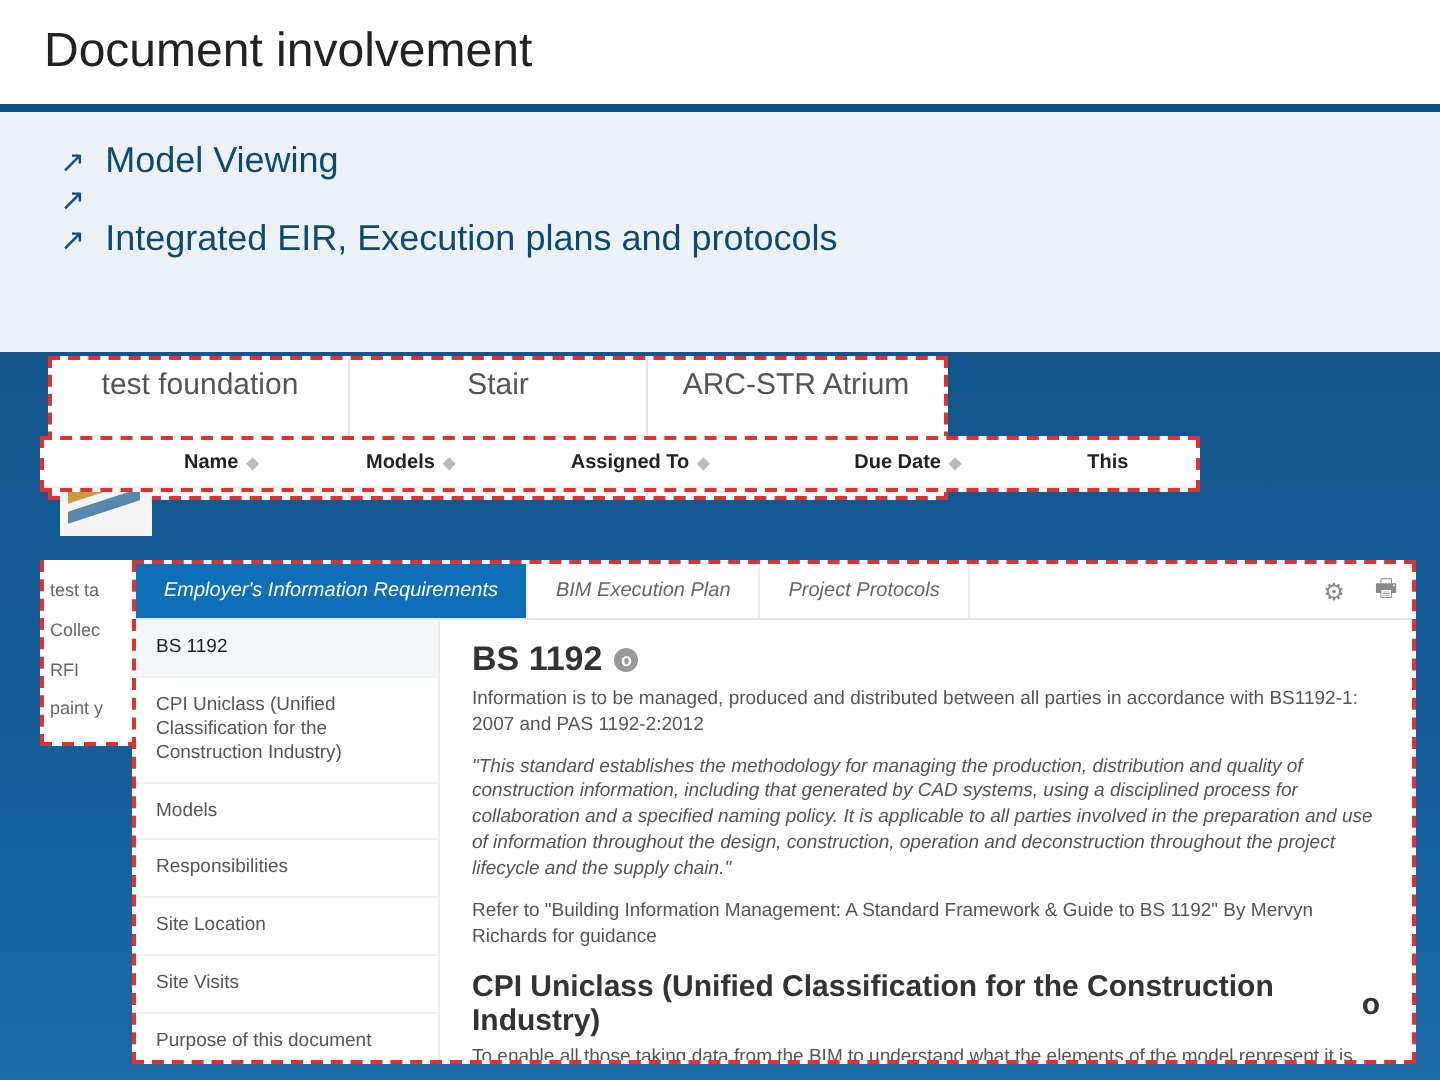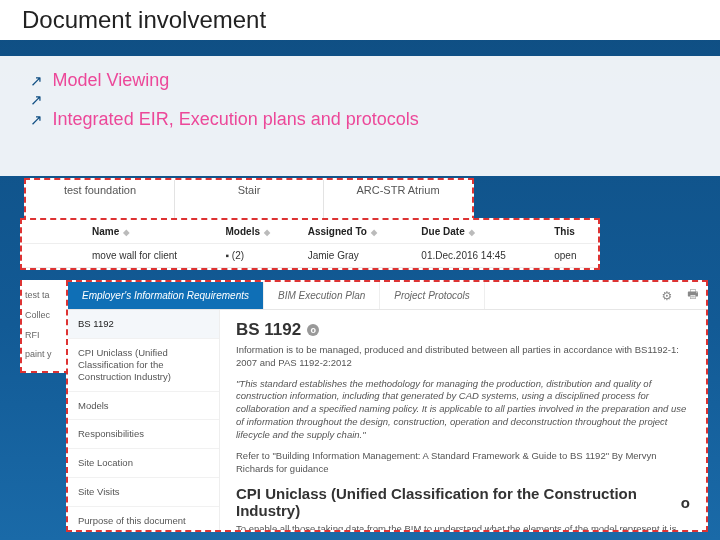--- a/index.html
+++ b/index.html
@@ -7,46 +7,46 @@
     width: 720px; height: 540px;
     font-family: Verdana, Arial, sans-serif;
     background: #104d80;
     position: relative; overflow: hidden;
   }
   .slide-bg {
     position: absolute; inset: 0;
     background: linear-gradient(180deg,#0f4e82 0%,#125a95 60%,#1a6aa8 100%);
   }
   .title-bar {
-    position: absolute; left: 0; top: 0; width: 100%; height: 40px;
+    position: absolute; left: 0; top: 0; width: 100%; height: 52px;
     background: #fff;
     display: flex; align-items: center; padding-left: 22px;
   }
   .title-bar h1 { font-size: 24px; font-weight: 400; color: #222; }
   .bullet { display: flex; align-items: center; gap: 10px; }
   .bullet .arrow { color: #cfe3f2; font-size: 15px; }
   .bullet span.txt { color: #111; }
   .bullets-wrap {
     position: absolute; left: 0; top: 56px; width: 100%; height: 120px;
     background: rgba(255,255,255,.92);
     padding: 14px 30px;
   }
-  .bullets-wrap .bullet span.txt { color: #ec4899; font-size: 18px; }
+  .bullets-wrap .bullet span.txt { color: #0c4a6e; font-size: 18px; }
   .bullets-wrap .bullet .arrow { color: #0f4e82; }
 
   
   .strip {
     position: absolute; left: 24px; top: 178px; width: 450px; height: 72px;
     background: #fff;
     border: 2px dashed #d33;
     display: flex;
   }
   .card {
     flex: 1; border-right: 1px solid #e3e3e3;
-    font-size: 11px; color: #555; text-align: center; padding-top: 4px;
+    font-size: 15px; color: #555; text-align: center; padding-top: 4px;
   }
   .card:last-child { border-right: none; }
 
   
   .comments {
     position: absolute; left: 20px; top: 218px; width: 580px;
     background: #fff;
     border: 2px dashed #d33;
     font-size: 10px; color: #333;
   }
@@ -145,28 +145,20 @@
 <div class="comments">
   <table>
     <tbody>
         <tr>
       <th style="width:60px"></th>
       <th><span>Name</span><span class="sort">◆</span></th>
       <th><span>Models</span><span class="sort">◆</span></th>
       <th><span>Assigned To</span><span class="sort">◆</span></th>
       <th><span>Due Date</span><span class="sort">◆</span></th>
       <th><span>This</span></th>
-    </tr>
-    <tr>
-      <td></td>
-      <td>move wall for client</td>
-      <td><span>▪</span> <span>(2)</span></td>
-      <td>Jamie Gray</td>
-      <td>01.Dec.2016 14:45</td>
-      <td>open</td>
     </tr>
   </tbody>
     </table>
 </div>
 
 <div class="sidecol">
   <div>test ta</div>
   <div>Collec</div>
   <div>RFI</div>
   <div>paint y</div>

